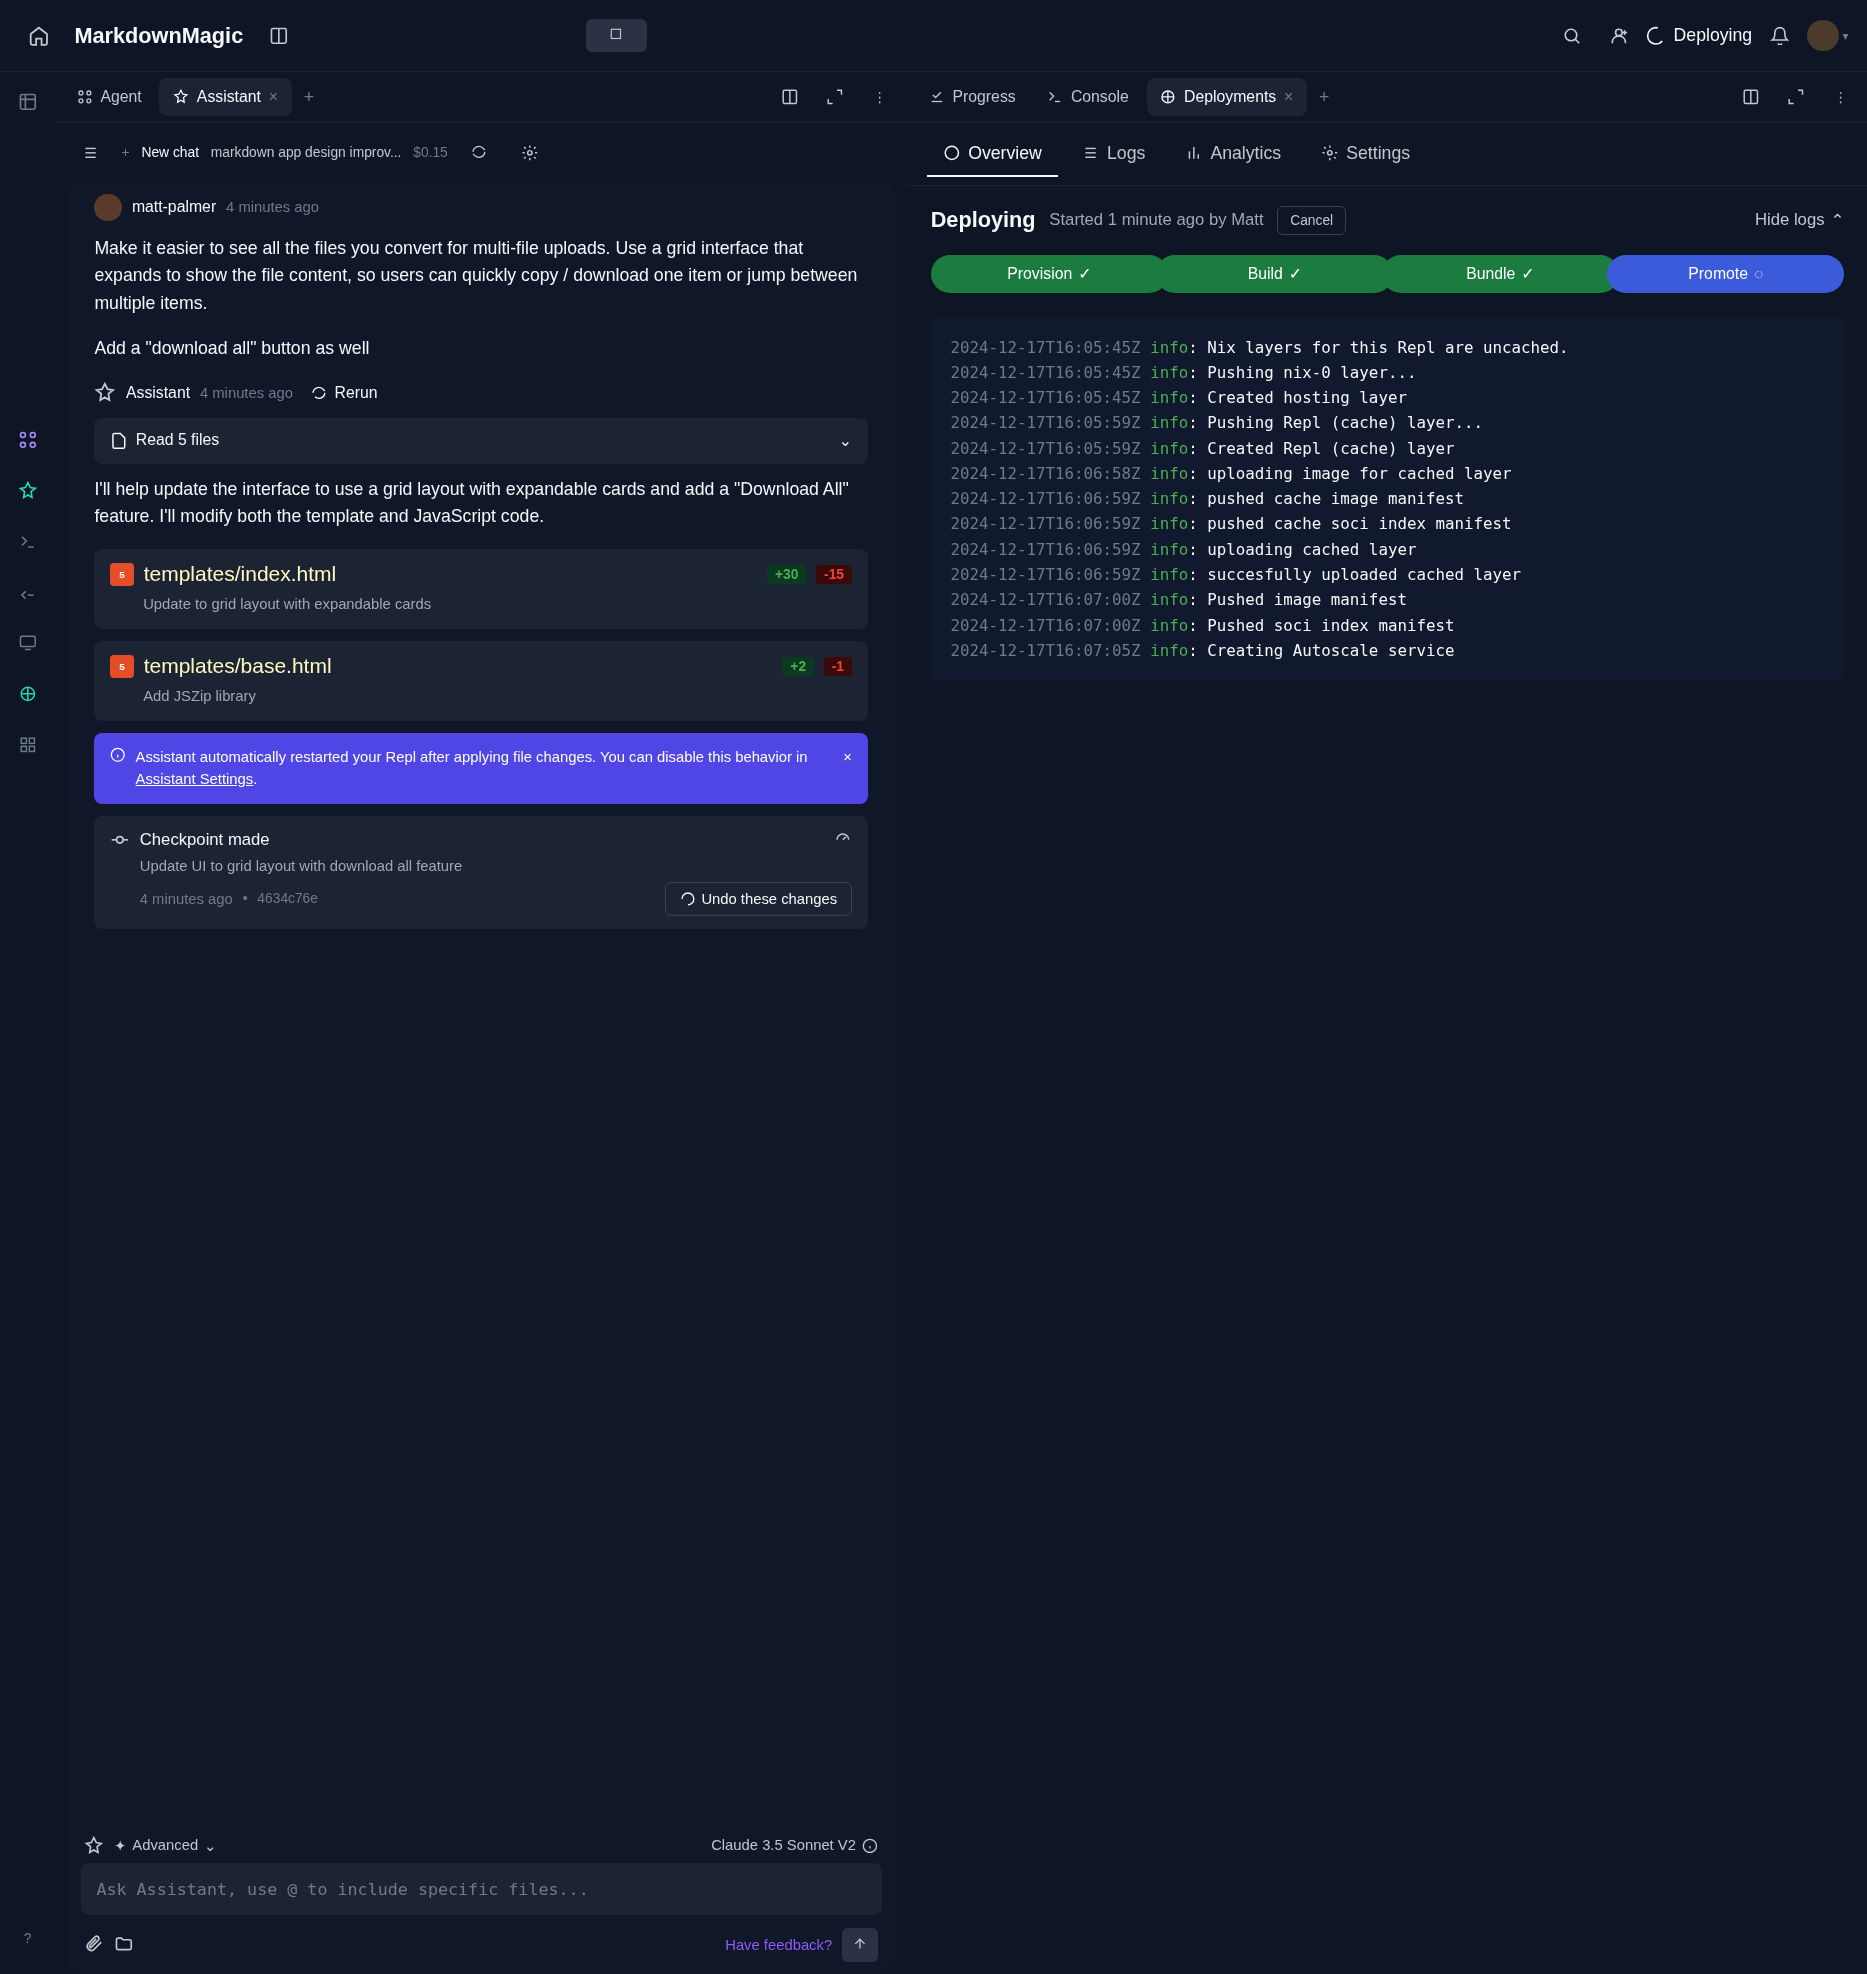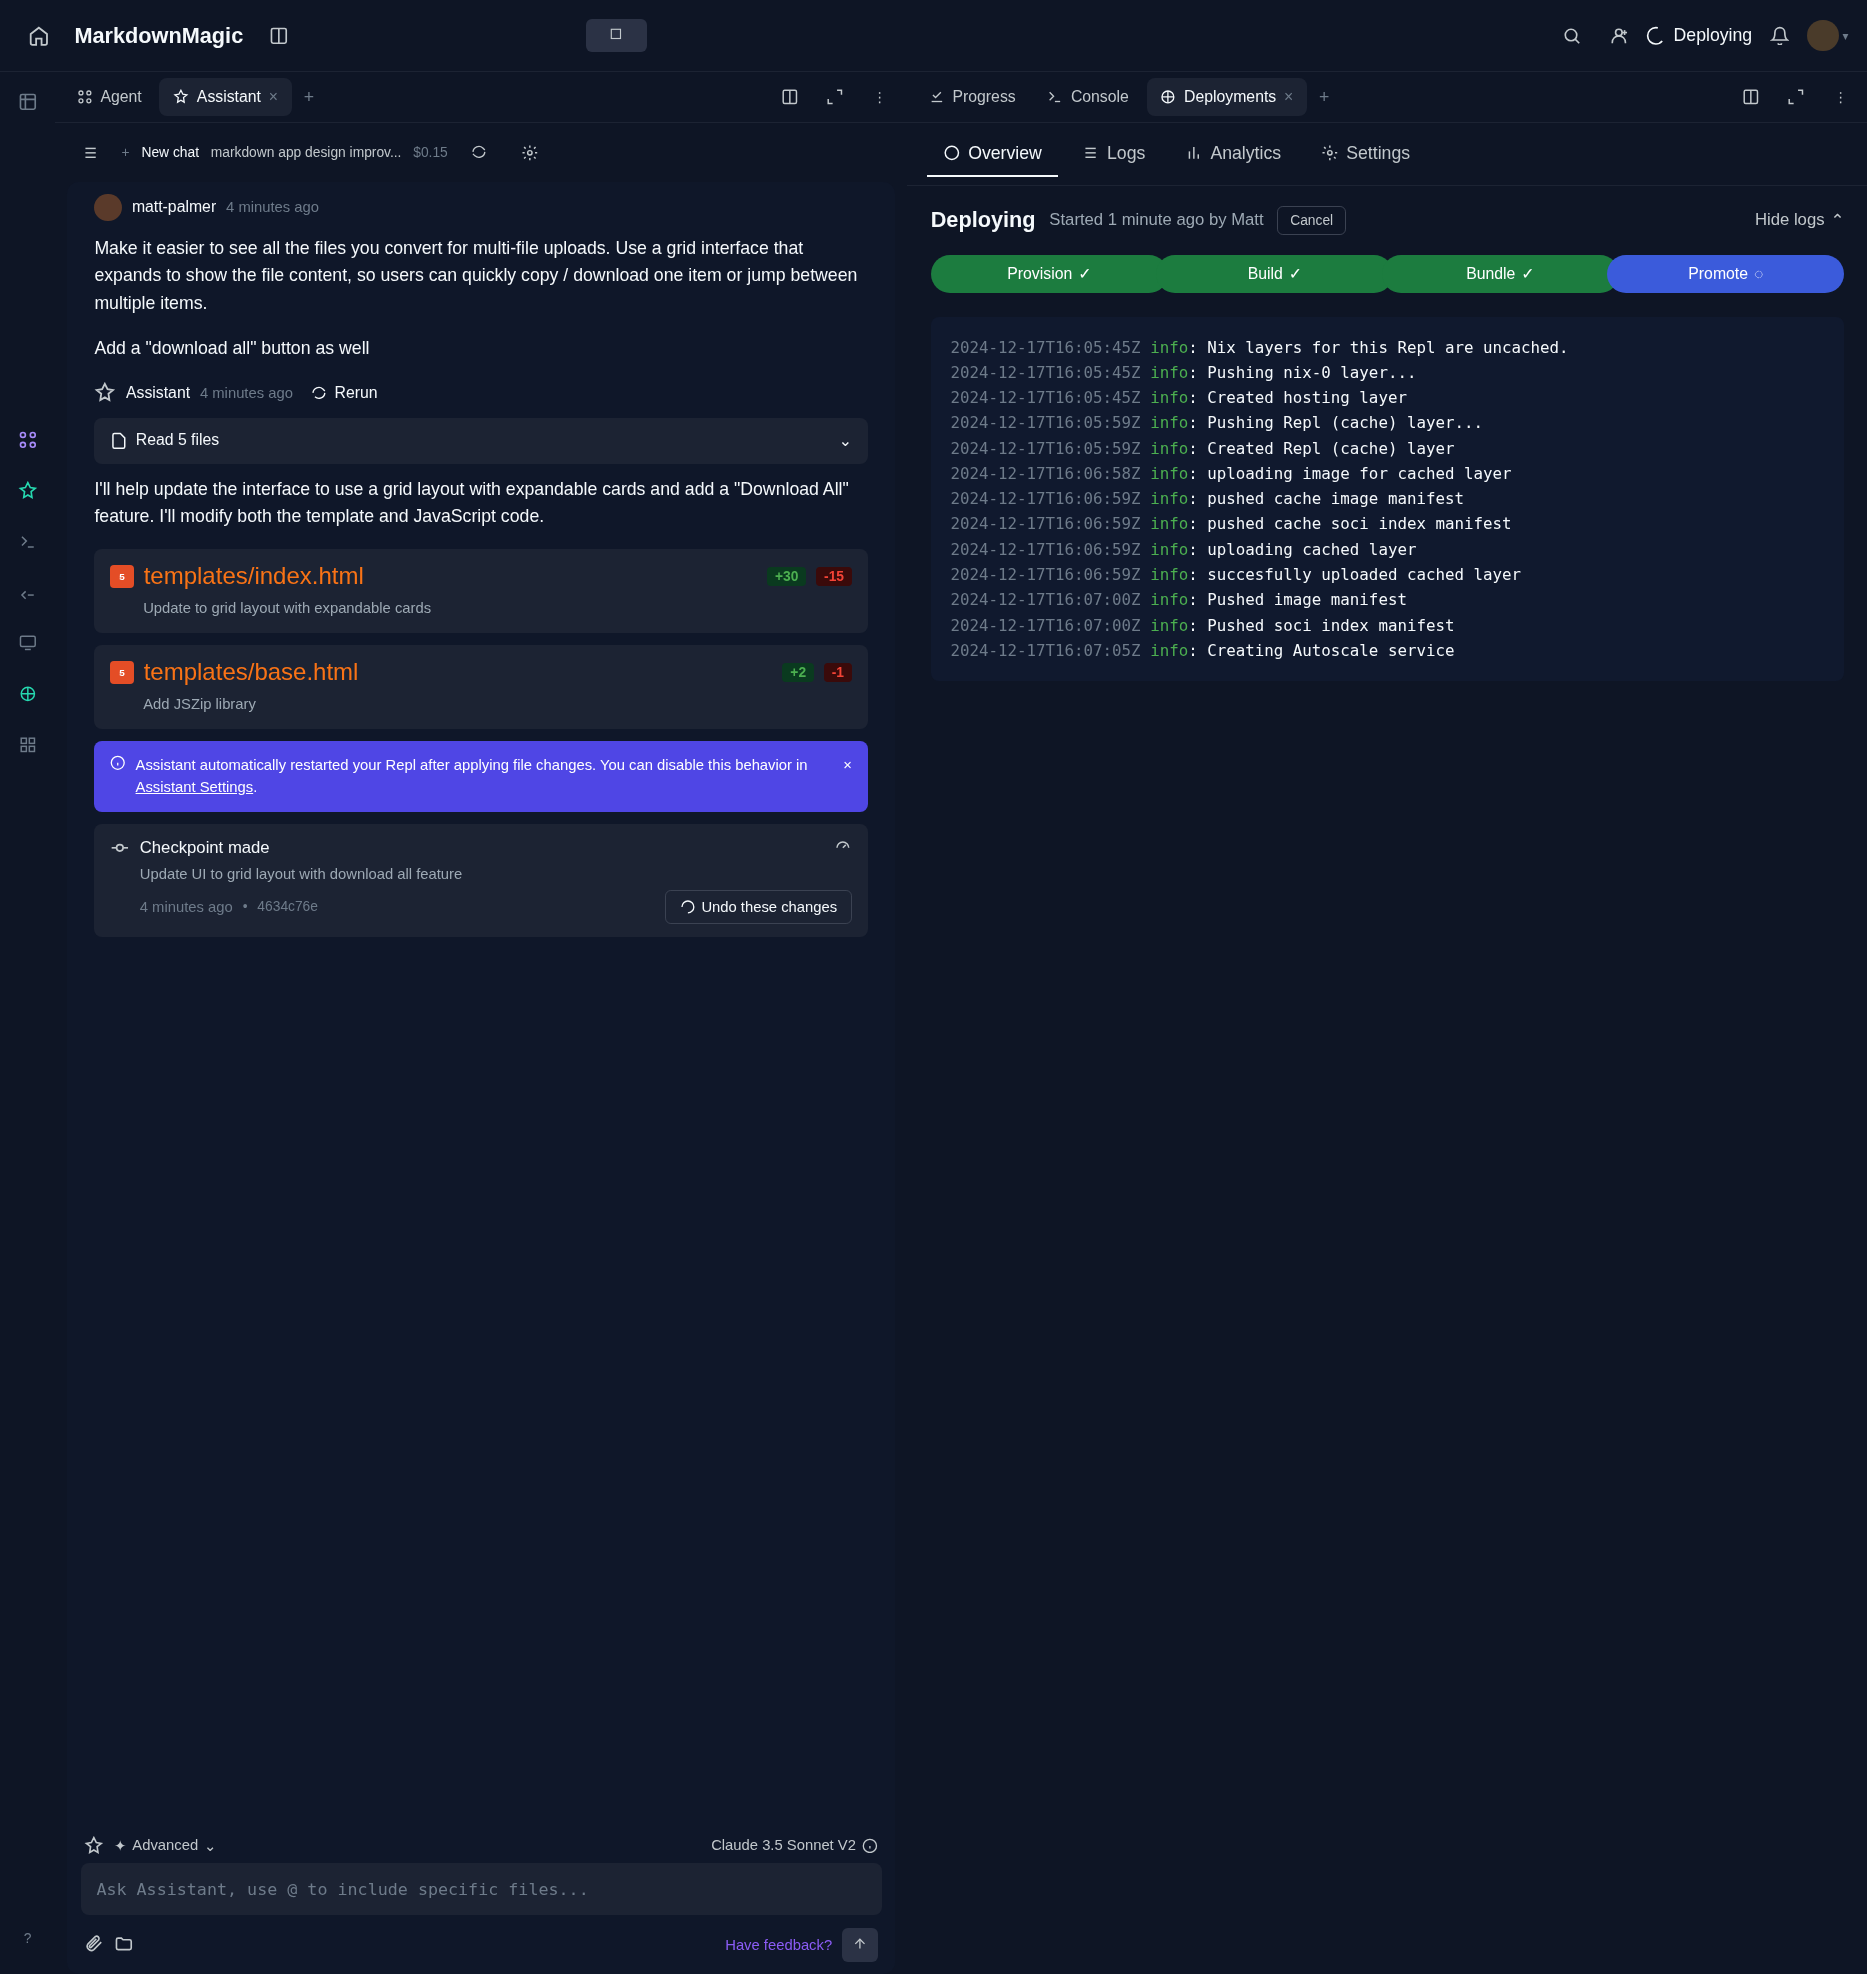--- a/index.html
+++ b/index.html
@@ -113,21 +113,21 @@
 }
 .read-files {
   display: flex; align-items: flex-start; gap: 7.9px;
   color: #f5f9fc; font-size: 15.8px;
   justify-content: space-between;
 }
 .file-card { display: flex; flex-direction: column; gap: 7.9px; }
 .file-card-top { display: flex; align-items: center; gap: 9.9px; }
 .file-icon-html { width: 23.6px; height: 23.6px; background: #e44d26; border-radius: 3.9px; display: flex; align-items: center; justify-content: center; font-size: 9.9px; color: #fff; font-weight: bold; }
 .file-icon-js { width: 23.6px; height: 23.6px; background: #f0db4f; border-radius: 3.9px; display: flex; align-items: center; justify-content: center; font-size: 9.9px; color: #000; font-weight: bold; }
-.file-name { font-size: 24px; color: #f97316; flex: 1; }
+.file-name { font-size: 21px; color: #fef9c3; flex: 1; }
 .diff-add { background: #0a3a1f; color: #4caf50; padding: 2px 7.9px; border-radius: 3.9px; font-size: 13.8px; font-weight: 600; }
 .diff-del { background: #3a0a0a; color: #f44336; padding: 2px 7.9px; border-radius: 3.9px; font-size: 13.8px; font-weight: 600; }
 .file-desc { color: #9da9b4; font-size: 14.8px; line-height: 1.4; padding-left: 33px; }
 
 .info-banner {
   background: #4f46e5; color: #fff; border-radius: 7.9px;
   padding: 13.8px 15.8px; display: flex; gap: 9.9px; align-items: flex-start;
   margin-bottom: 11.8px; font-size: 14.8px; line-height: 1.5;
 }
 .info-banner .close { margin-left: auto; cursor: pointer; }

